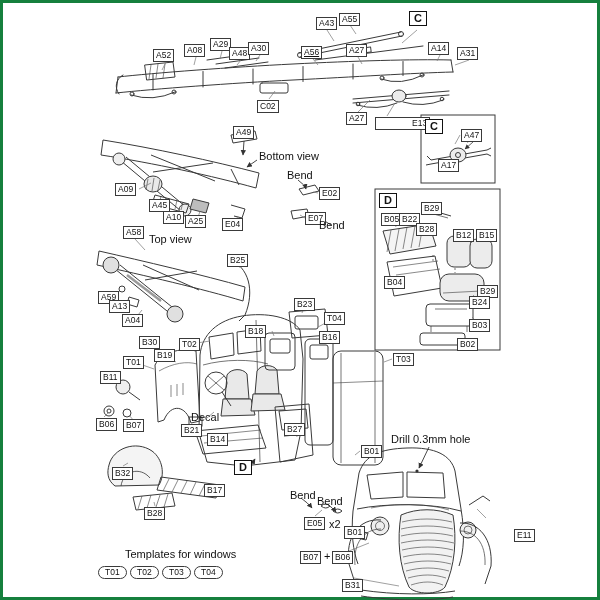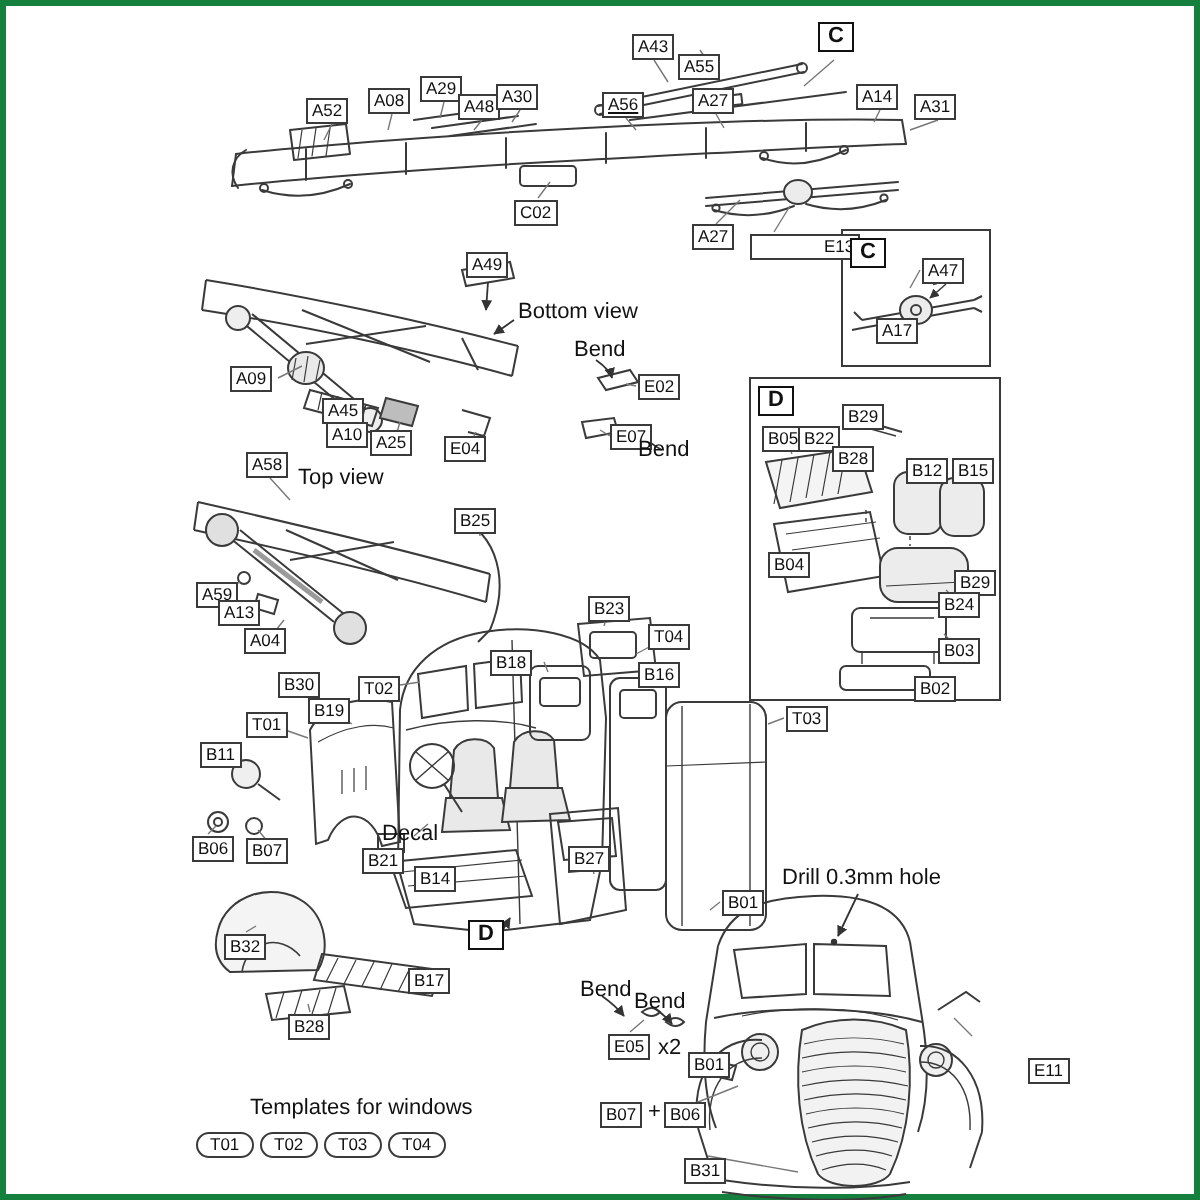--- a/index.html
+++ b/index.html
@@ -213,36 +213,36 @@
     <path d="M295,177 Q302,182 303,186" marker-end="url(#ah)"></path>
     <path d="M328,222 Q322,219 318,214" marker-end="url(#ah)"></path>
     <path d="M246,466 L252,456" marker-end="url(#ah)"></path>
     <path d="M426,444 L416,465" marker-end="url(#ah)"></path>
     <path d="M298,495 Q305,500 309,505" marker-end="url(#ah)"></path>
     <path d="M324,501 Q330,505 333,509" marker-end="url(#ah)"></path>
   </g>
 </svg>
 
 <div class="plabel" style="left: 313px; top: 14px;"><span>A43</span></div>
-    <div class="plabel" style="left: 336px; top: 24px;"><span>A55</span></div>
+    <div class="plabel" style="left: 336px; top: 10px;"><span>A55</span></div>
     <div class="plabel" style="left: 150px; top: 46px;"><span>A52</span></div>
     <div class="plabel" style="left: 181px; top: 41px;"><span>A08</span></div>
     <div class="plabel" style="left: 207px; top: 35px;"><span>A29</span></div>
     <div class="plabel" style="left: 226px; top: 44px;"><span>A48</span></div>
     <div class="plabel" style="left: 245px; top: 39px;"><span>A30</span></div>
     <div class="plabel" style="left: 298px; top: 43px; text-decoration: underline;"><span>A56</span></div>
     <div class="plabel" style="left: 343px; top: 41px;"><span>A27</span></div>
     <div class="plabel" style="left: 425px; top: 39px;"><span>A14</span></div>
     <div class="plabel" style="left: 454px; top: 44px;"><span>A31</span></div>
     <div class="plabel" style="left: 254px; top: 97px;"><span>C02</span></div>
     <div class="plabel" style="left: 343px; top: 109px;"><span>A27</span></div>
     <div class="plabel" style="left: 372px; top: 114px; padding-left: 36px;"><span>E13</span></div>
     <div class="plabel" style="left: 230px; top: 123px;"><span>A49</span></div>
     <div class="plabel" style="left: 112px; top: 180px;"><span>A09</span></div>
-    <div class="plabel" style="left: 146px; top: 196px; margin-left: 12px;"><span>A45</span></div>
+    <div class="plabel" style="left: 146px; top: 196px;"><span>A45</span></div>
     <div class="plabel" style="left: 160px; top: 208px;"><span>A10</span></div>
     <div class="plabel" style="left: 182px; top: 212px;"><span>A25</span></div>
     <div class="plabel" style="left: 219px; top: 215px;"><span>E04</span></div>
     <div class="plabel" style="left: 316px; top: 184px;"><span>E02</span></div>
     <div class="plabel" style="left: 302px; top: 209px;"><span>E07</span></div>
     <div class="plabel" style="left: 120px; top: 223px;"><span>A58</span></div>
     <div class="plabel" style="left: 224px; top: 251px;"><span>B25</span></div>
     <div class="plabel" style="left: 95px; top: 288px;"><span>A59</span></div>
     <div class="plabel" style="left: 106px; top: 297px;"><span>A13</span></div>
     <div class="plabel" style="left: 119px; top: 311px;"><span>A04</span></div>

